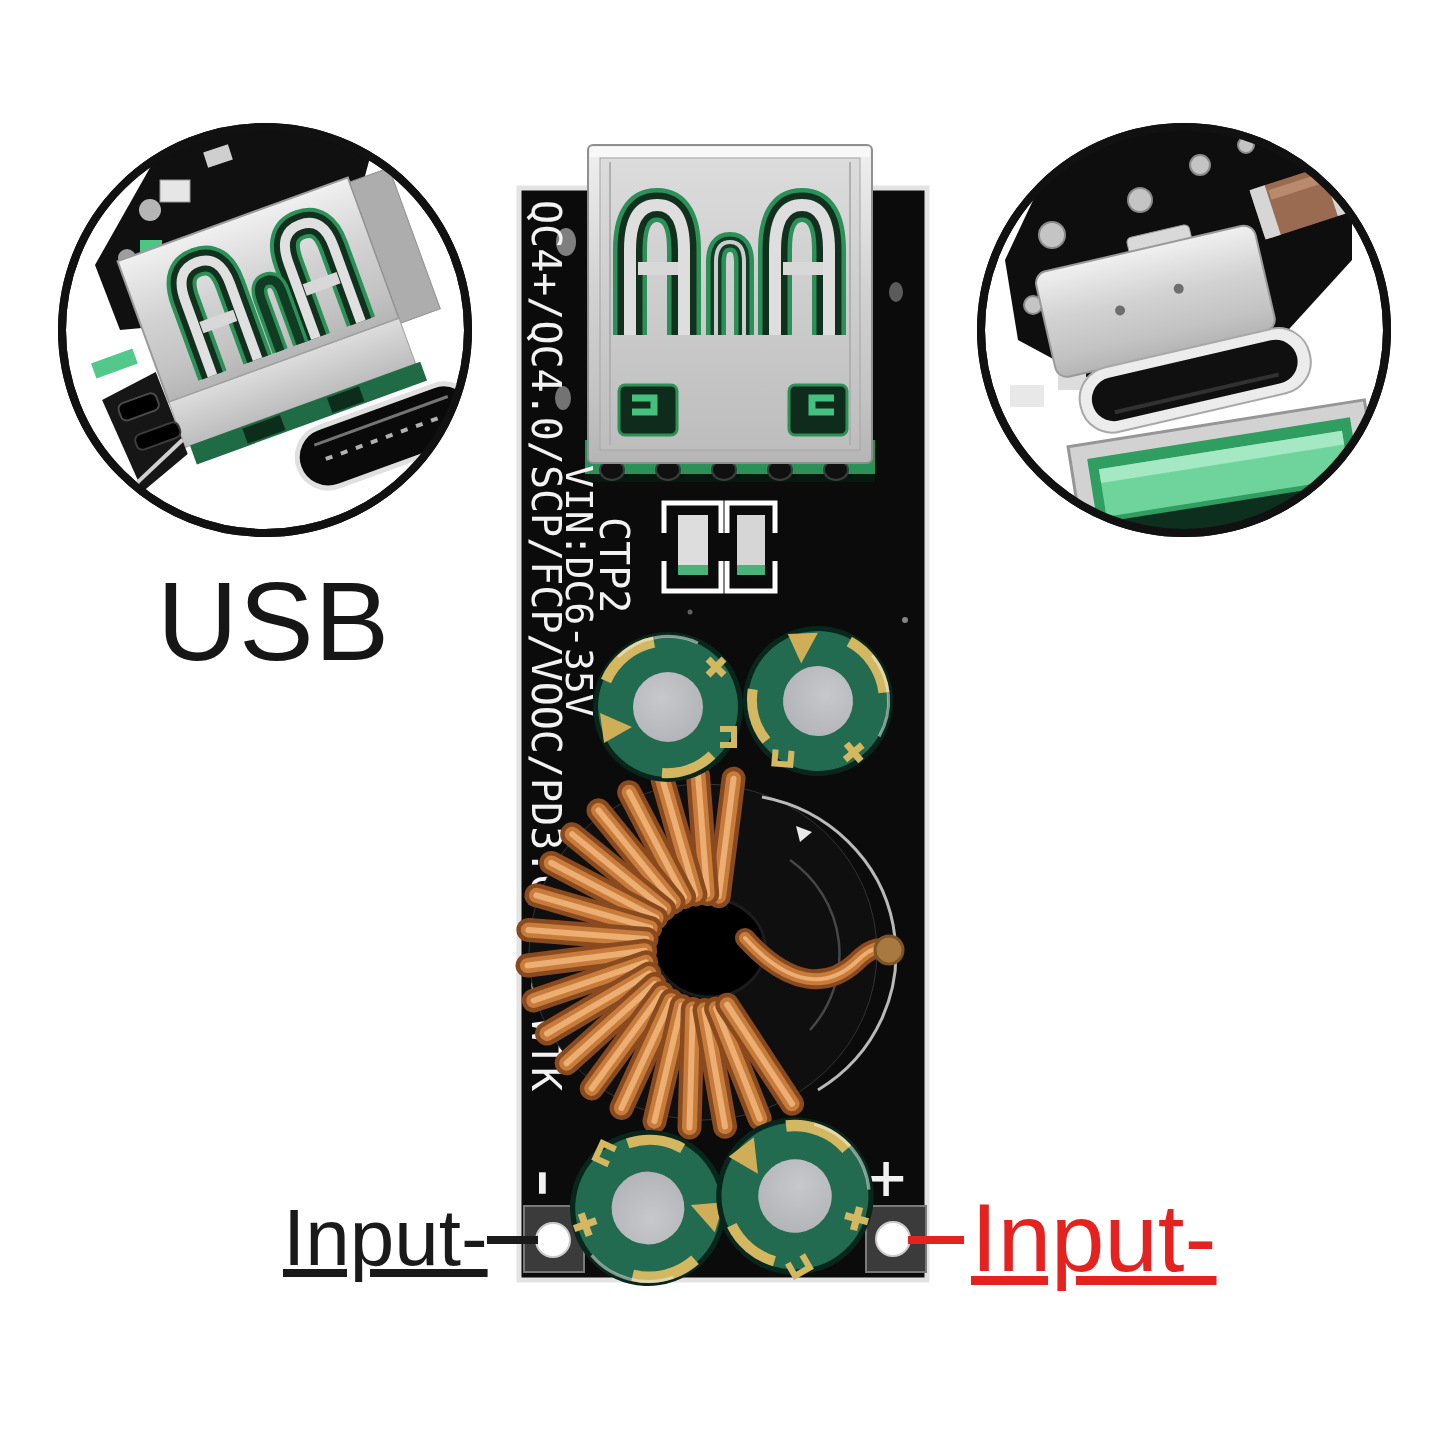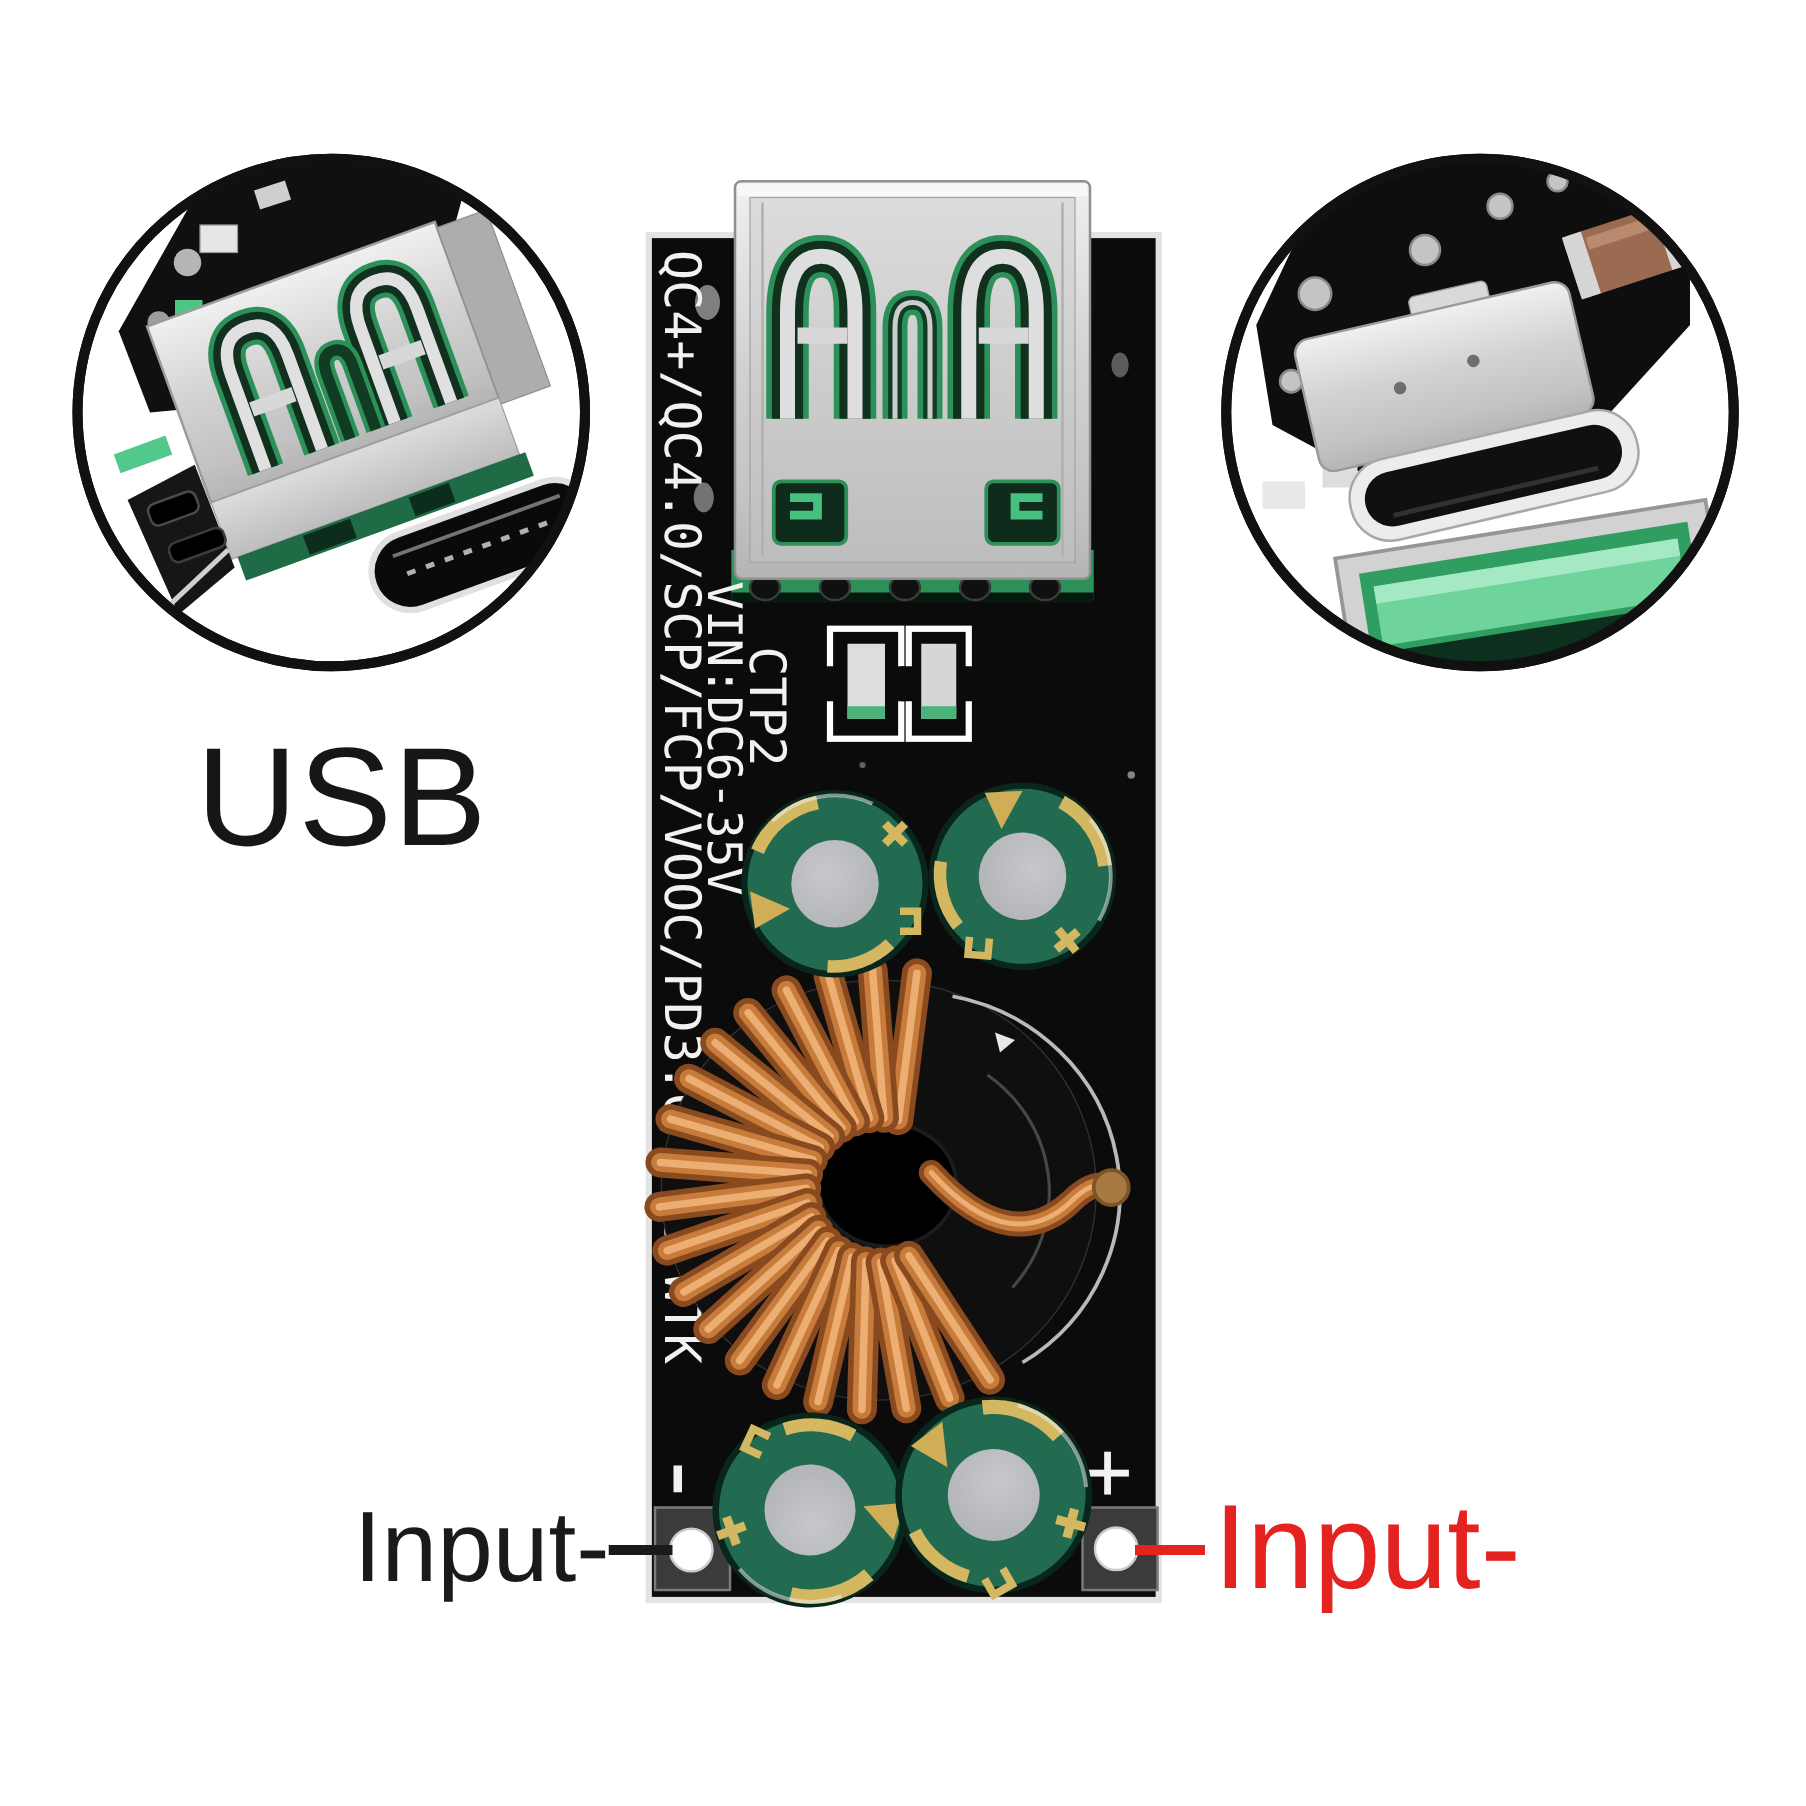--- a/index.html
+++ b/index.html
@@ -1,22 +1,22 @@
 <!DOCTYPE html>
 <html><head>
 <meta charset="utf-8">
 <style>
   html,body{margin:0;padding:0;background:#ffffff;}
   #canvas{position:relative;width:1445px;height:1445px;background:#ffffff;overflow:hidden;
           font-family:"Liberation Sans",sans-serif;}
   #scene{position:absolute;left:0;top:0;}
   .big-label{position:absolute;color:#161616;font-size:112px;line-height:1;letter-spacing:1px;white-space:nowrap;}
-  #usb-label{left:157px;top:566px;margin-top:16px;}
+  #usb-label{left:157px;top:566px;}
   #typec-label{left:997px;top:566px;}
-  .input-label{position:absolute;line-height:1;white-space:nowrap;}
+  .input-label{position:absolute;line-height:1;white-space:nowrap;text-decoration:underline;}
   #input-neg-label{left:283px;top:1198px;font-size:80px;color:#1a1a1a;}
   #input-pos-label{left:971px;top:1190px;font-size:96px;color:#e42320;}
   text.silk{font-family:"DejaVu Sans Mono",monospace;fill:#f2f2f2;}
 </style>
 </head>
 <body>
 
 <div id="canvas">
 
 <svg id="scene" width="1445" height="1445" viewBox="0 0 1445 1445" xmlns="http://www.w3.org/2000/svg">

